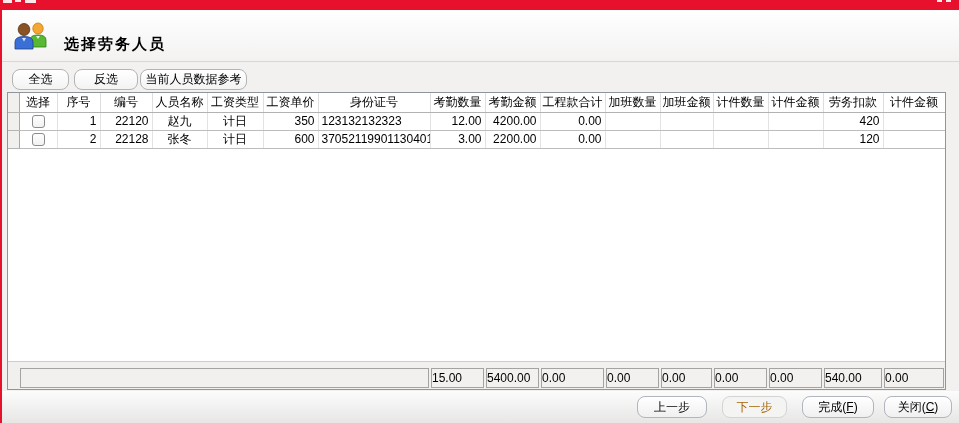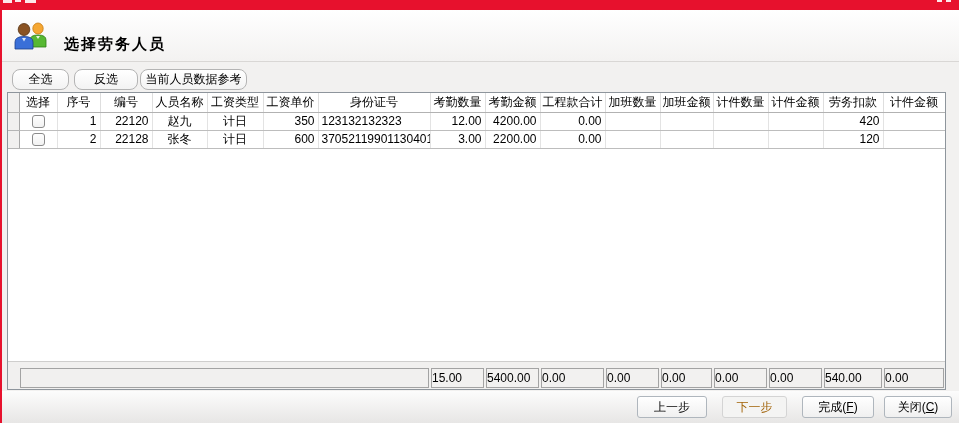--- a/index.html
+++ b/index.html
@@ -48,21 +48,21 @@
   .totals { height:28px; background:#f1f0ef; border-top:1px solid #cfcecd; }
   table.tot { border-collapse:collapse; table-layout:fixed; width:937px; }
   table.tot td { padding:0; height:28px; }
   .sunken { height:20px; margin:4px 1px 0 1px; border:1px solid #a3a3a3; background:#f2f1f0;
     line-height:18px; font-size:12px; text-align:left; padding-right:3px; overflow:hidden; }
   .sunken.blank { background:#f1f0ef; }
 
   
   .bottombar { position:absolute; left:2px; top:391px; width:957px; height:32px;
     background:linear-gradient(#fcfcfc,#e7e6e5); }
-  .nav-btn { position:absolute; top:5px; height:22px; border:1px solid #afb6bd; border-radius:3px;
+  .nav-btn { position:absolute; top:5px; height:22px; border:1px solid #afb6bd; border-radius:8px;
     background:linear-gradient(#ffffff,#f0f0f0); font-family:inherit; font-size:12px; color:#000;
     text-align:center; cursor:default; }
   .nav-btn.disabled { color:#a16207; border-color:#d4d4d4; background:#f4f4f3; }
   .nav-btn u { text-decoration:underline; }
 </style>
 </head>
 <body>
 
 <div class="window">
 

